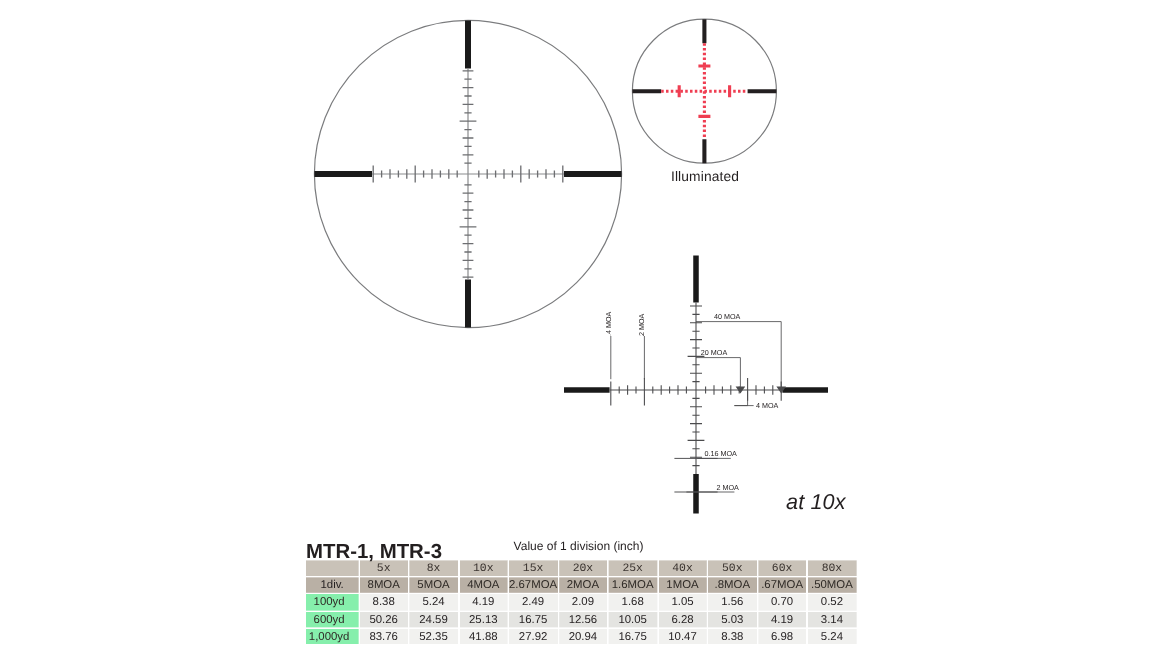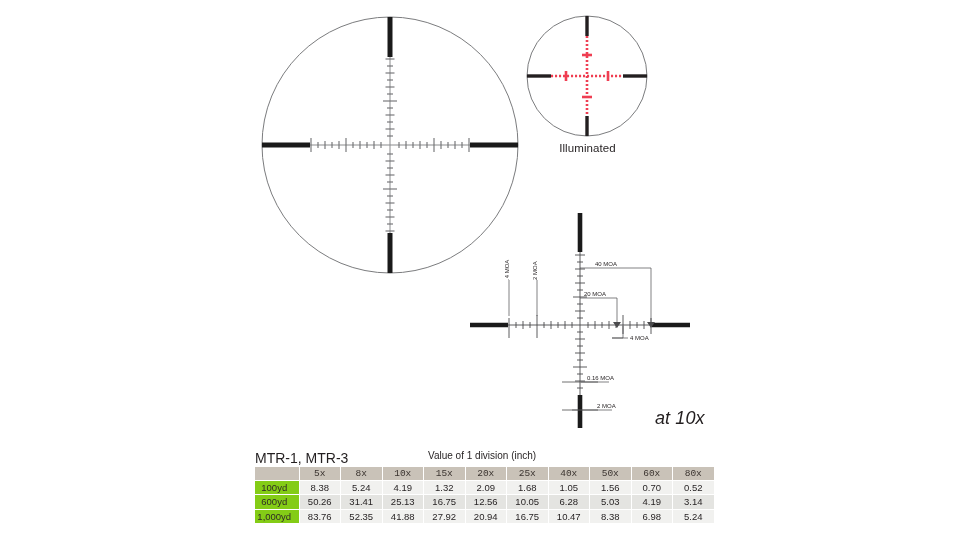--- a/index.html
+++ b/index.html
@@ -59,22 +59,22 @@
     top: 438px;
     width: 459px;
   }
   #table-titles {
     position: relative;
     height: 17px;
   }
   #reticle-model-title {
     position: absolute;
     left: 0; top: 0;
-    font-size: 14px;
-    font-weight: 400;
+    font-size: 17px;
+    font-weight: 700;
     color: #231f20;
     white-space: nowrap;
   }
   #value-of-division-title {
     position: absolute;
     left: 173px; top: 0;
     font-size: 10px;
     font-weight: 400;
     color: #231f20;
     white-space: nowrap;
@@ -94,21 +94,21 @@
     border-right: 1px solid #ffffff;
     border-bottom: 1px solid #ffffff;
     overflow: hidden;
     white-space: nowrap;
   }
   table#spec-table col.c-label { width: 44px; }
   table#spec-table col.c-data  { width: 41.5px; }
 
   .hdr-mag { background: #c9c2b8; color: #3b3430; font-family: Liberation Mono, monospace; }
   .hdr-div { background: #b9b0a5; color: #2f2a26; }
-  .row-label { background: #84cc16; color: #2f2a26; text-align: right; padding-right: 5px !important; }
+  .row-label { background: #86efac; color: #2f2a26; text-align: right; padding-right: 5px !important; }
   .cell-light { background: #f1f1ef; }
   .cell-dark  { background: #e4e4e1; }
   .corner-cell { background: #c9c2b8; }
   .corner-cell-2 { background: #b9b0a5; }
 </style>
 </head>
 <body>
 
 <div class="stage">
 
@@ -334,39 +334,52 @@
           <th class="hdr-mag">8x</th>
           <th class="hdr-mag">10x</th>
           <th class="hdr-mag">15x</th>
           <th class="hdr-mag">20x</th>
           <th class="hdr-mag">25x</th>
           <th class="hdr-mag">40x</th>
           <th class="hdr-mag">50x</th>
           <th class="hdr-mag">60x</th>
           <th class="hdr-mag">80x</th>
         </tr>
+        <tr>
+          <th class="corner-cell-2">1div.</th>
+          <th class="hdr-div">8MOA</th>
+          <th class="hdr-div">5MOA</th>
+          <th class="hdr-div">4MOA</th>
+          <th class="hdr-div">2.67MOA</th>
+          <th class="hdr-div">2MOA</th>
+          <th class="hdr-div">1.6MOA</th>
+          <th class="hdr-div">1MOA</th>
+          <th class="hdr-div">.8MOA</th>
+          <th class="hdr-div">.67MOA</th>
+          <th class="hdr-div">.50MOA</th>
+        </tr>
       </thead>
       <tbody>
         <tr>
           <td class="row-label">100yd</td>
           <td class="cell-light">8.38</td>
           <td class="cell-light">5.24</td>
           <td class="cell-light">4.19</td>
-          <td class="cell-light">1.32</td>
+          <td class="cell-light">2.49</td>
           <td class="cell-light">2.09</td>
           <td class="cell-light">1.68</td>
           <td class="cell-light">1.05</td>
           <td class="cell-light">1.56</td>
           <td class="cell-light">0.70</td>
           <td class="cell-light">0.52</td>
         </tr>
         <tr>
           <td class="row-label">600yd</td>
           <td class="cell-dark">50.26</td>
-          <td class="cell-dark">31.41</td>
+          <td class="cell-dark">24.59</td>
           <td class="cell-dark">25.13</td>
           <td class="cell-dark">16.75</td>
           <td class="cell-dark">12.56</td>
           <td class="cell-dark">10.05</td>
           <td class="cell-dark">6.28</td>
           <td class="cell-dark">5.03</td>
           <td class="cell-dark">4.19</td>
           <td class="cell-dark">3.14</td>
         </tr>
         <tr>

